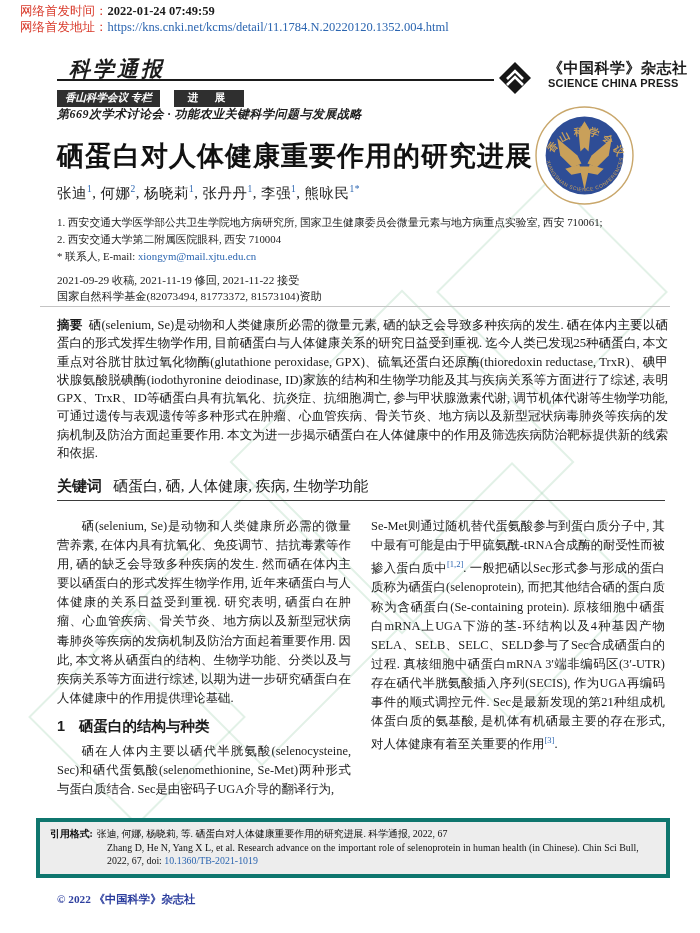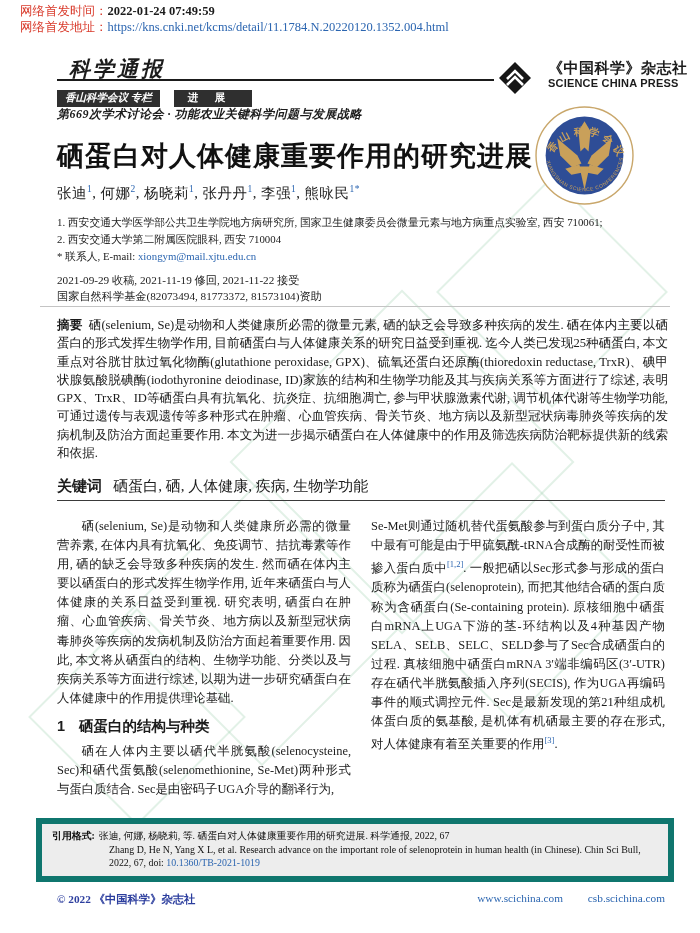--- a/index.html
+++ b/index.html
@@ -15,21 +15,21 @@
   .blue{color:#2b65b0;text-decoration:none;}
   .bold{font-weight:bold;margin-top:44px;}
   
   .journal{font-size:21px;font-weight:bold;font-style:italic;letter-spacing:3px;}
   .mast-rule{border-top:2px solid #1b1b1b;width:437px;}
   .press{display:flex;align-items:flex-start;gap:15px;}
   .press-cn{font-size:15px;font-weight:bold;line-height:17px;letter-spacing:0.5px;}
   .press-en{font-size:11px;font-weight:bold;font-family:"Liberation Sans","DejaVu Sans",sans-serif;letter-spacing:0.2px;}
   .badge{display:inline-block;background:#2f2f2f;color:#fff;font-size:10.5px;font-weight:bold;
          font-style:italic;padding:2px 8px 3px 8px;margin-right:10px;line-height:12px;}
-  .badge.wide{letter-spacing:7px;font-style:normal;padding:2px 20px 3px 14px;}
+  .badge.wide{letter-spacing:7px;font-style:normal;padding:2px 12px 3px 14px;}
   .conf{font-size:12px;font-weight:bold;font-style:italic;letter-spacing:0.5px;}
   
   .title{font-size:27px;font-weight:bold;letter-spacing:1px;
          font-family:"Liberation Sans","DejaVu Sans",sans-serif;color:#111;}
   .authors{font-size:14.5px;letter-spacing:0.5px;}
   .authors sup{color:#2b65b0;font-size:9.5px;}
   .affil{font-size:10.8px;line-height:16px;color:#222;}
   .meta{font-size:11.2px;line-height:16px;color:#222;}
   .lightrule{border-top:1px solid #c4c4c4;}
   
@@ -38,21 +38,21 @@
   .kw{font-size:15px;}
   .kwrule{border-top:1.5px solid #3a3a3a;}
   
   .col{position:absolute;width:294px;font-size:12.4px;line-height:19.1px;text-align:justify;overflow:hidden;height:292px;}
   .col p{margin:0;text-indent:2em;}
   .col sup{color:#2b65b0;font-size:8.5px;}
   .sec-head{margin:9px 0 6px 0;font-size:14.5px;font-weight:bold;
             font-family:"Liberation Sans","DejaVu Sans",sans-serif;text-indent:0;}
   .sec-head .no{margin-right:14px;}
   
-  .cite-box{background:#ededed;border:6px solid #0f766e;padding:5px 10px 6px 10px;
+  .cite-box{background:#ededed;border:4px solid #0f766e;padding:5px 10px 6px 10px;
             font-size:9.9px;line-height:13.5px;color:#111;overflow:hidden;}
   .cite-en{margin-left:57px;}
   .cite-label{font-weight:bold;margin-right:4px;}
   
   .footer{display:flex;justify-content:space-between;font-size:11.3px;}
   .copyright{color:#2c3e9e;font-weight:bold;}
   .footer-links a{margin-left:22px;}
   
   .seal-svg,.press-logo{display:block;}
 </style>
@@ -161,17 +161,13 @@
   <div>
     <span class="cite-label">引用格式:</span><span>张迪, 何娜, 杨晓莉, 等. 硒蛋白对人体健康重要作用的研究进展. 科学通报, 2022, 67</span>
   </div>
   <div class="cite-en">
     <span>Zhang D,  He N,  Yang X L, et al.  Research advance on the important role of selenoprotein in human health (in Chinese). Chin Sci Bull, 2022, 67, doi: </span><a class="blue" href="#">10.1360/TB-2021-1019</a>
   </div>
 </div>
 
 <div class="abs z footer" style="left:57px;top:892px;width:608px;gap:39px;">
   <span class="copyright">© 2022 《中国科学》杂志社</span>
-  <span class="footer-links">
-    <a class="blue" href="#">www.scichina.com</a>
-    <a class="blue" href="#">csb.scichina.com</a>
-  </span>
 </div>
 
 </body></html>

